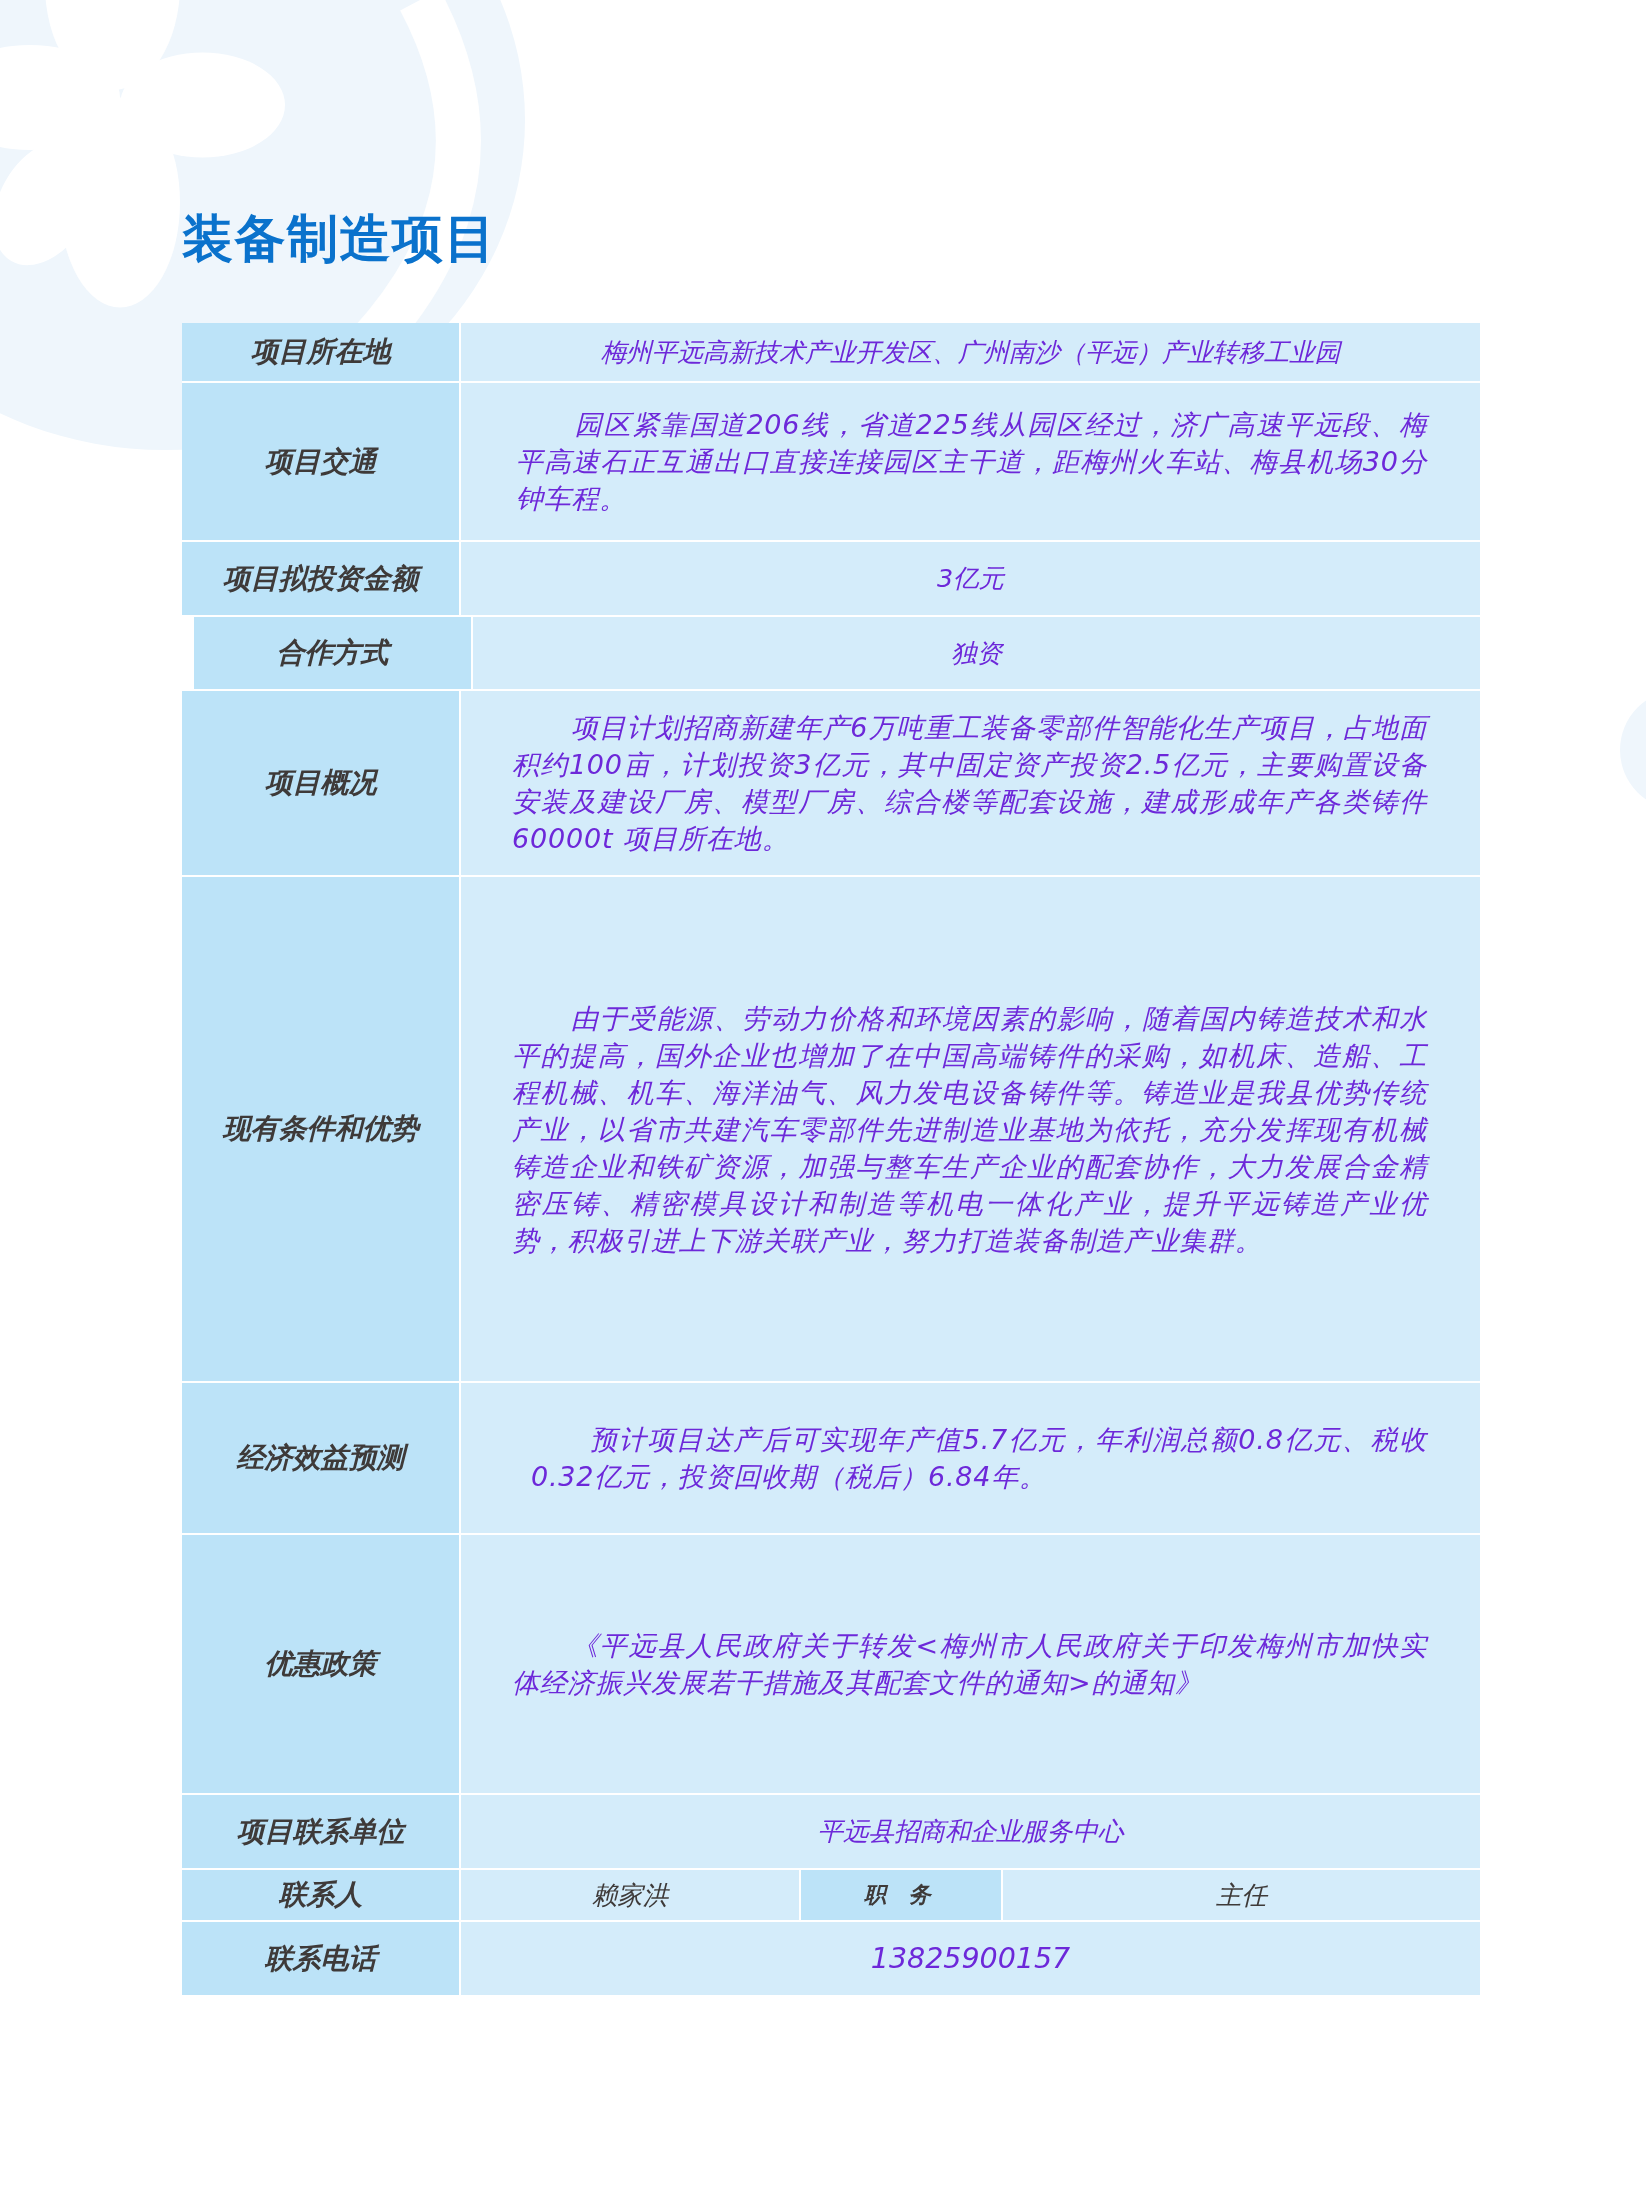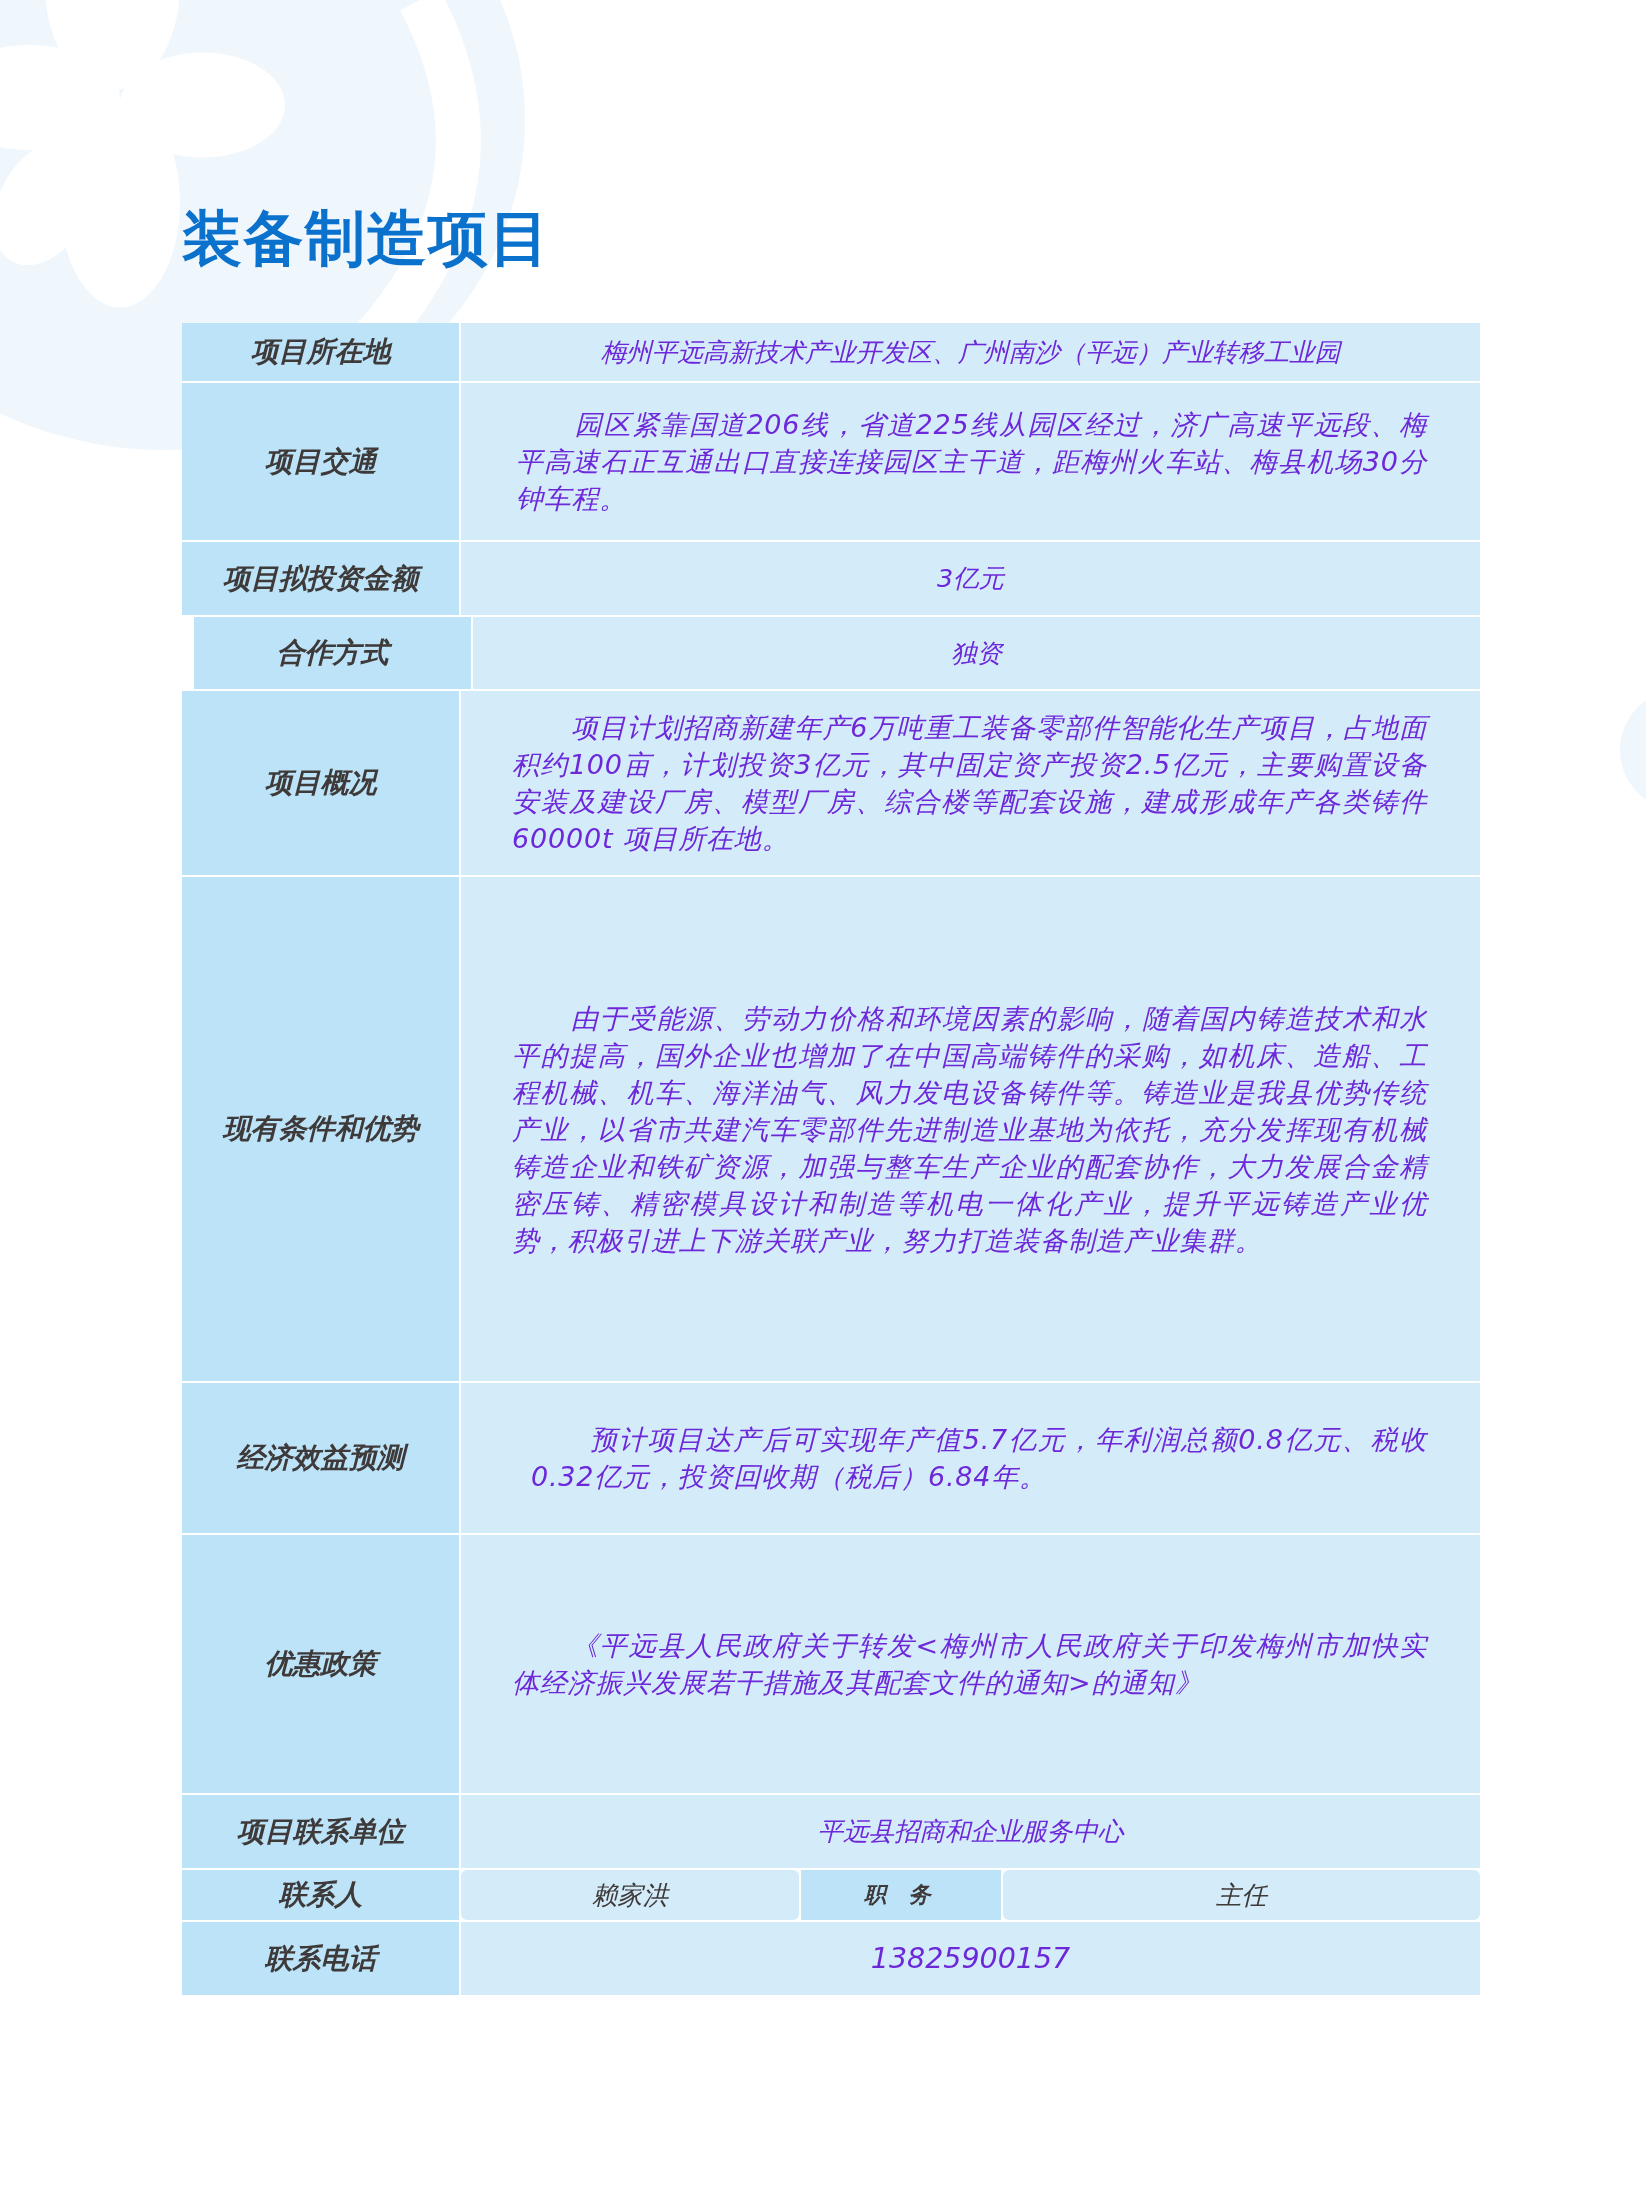--- a/index.html
+++ b/index.html
@@ -6,21 +6,21 @@
   body {
     width: 1646px; height: 2205px; position: relative; overflow: hidden;
     background: #ffffff;
     font-family: "DejaVu Sans", "Liberation Sans", sans-serif;
     color: #3e3a39;
   }
   .deco { position: absolute; pointer-events: none; }
   .deco svg { display: block; }
   .title {
     position: absolute; left: 182px; top: 197px;
-    font-size: 60px; font-weight: bold; color: #0a72cc; letter-spacing: 1.5px;
+    font-size: 51px; font-weight: bold; color: #0a72cc; letter-spacing: 1.5px;
     line-height: 83px;
   }
   .table {
     position: absolute; left: 182px; top: 323px; width: 1298px; font-style: italic;
   }
   .row { display: flex; border-bottom: 2.3px solid #ffffff; box-sizing: border-box; }
   .row:last-child { border-bottom: none; }
   .lab {
     width: 279px; flex: 0 0 279px; background: #bce3f8; border-right: 2.3px solid #ffffff;
     display: flex; align-items: center; justify-content: center;
@@ -32,21 +32,21 @@
   }
   .val.para { justify-content: flex-start; padding: 0 53px 0 51px; }
   .para p {
     margin: 0; font-size: 27px; line-height: 37px; text-indent: 59px; text-align: justify; letter-spacing: 0.8px;
   }
   .sub-lab {
     background: #bce3f8; font-weight: bold; font-size: 22px; letter-spacing: 7.5px;
     display: flex; align-items: center; justify-content: center; border-left: 2.3px solid #fff; border-right: 2.3px solid #fff;
     box-sizing: border-box;
   }
-  .sub-val { background: #d4ecfa; display: flex; align-items: center; justify-content: center; font-size: 25.5px; border-radius: 6px; }
+  .sub-val { background: #d4ecfa; display: flex; align-items: center; justify-content: center; font-size: 25.5px; }
   .phone { font-size: 28.5px; }
 </style>
 </head>
 <body>
 
 <div class="deco" style="left:0;top:0;">
   <svg width="540" height="450" viewBox="0 0 720 600">
     <ellipse cx="220" cy="160" rx="480" ry="440" fill="#eff6fc"></ellipse>
     <ellipse cx="150" cy="-20" rx="90" ry="140" fill="#ffffff"></ellipse>
     <ellipse cx="40" cy="130" rx="120" ry="70" fill="#ffffff"></ellipse>

